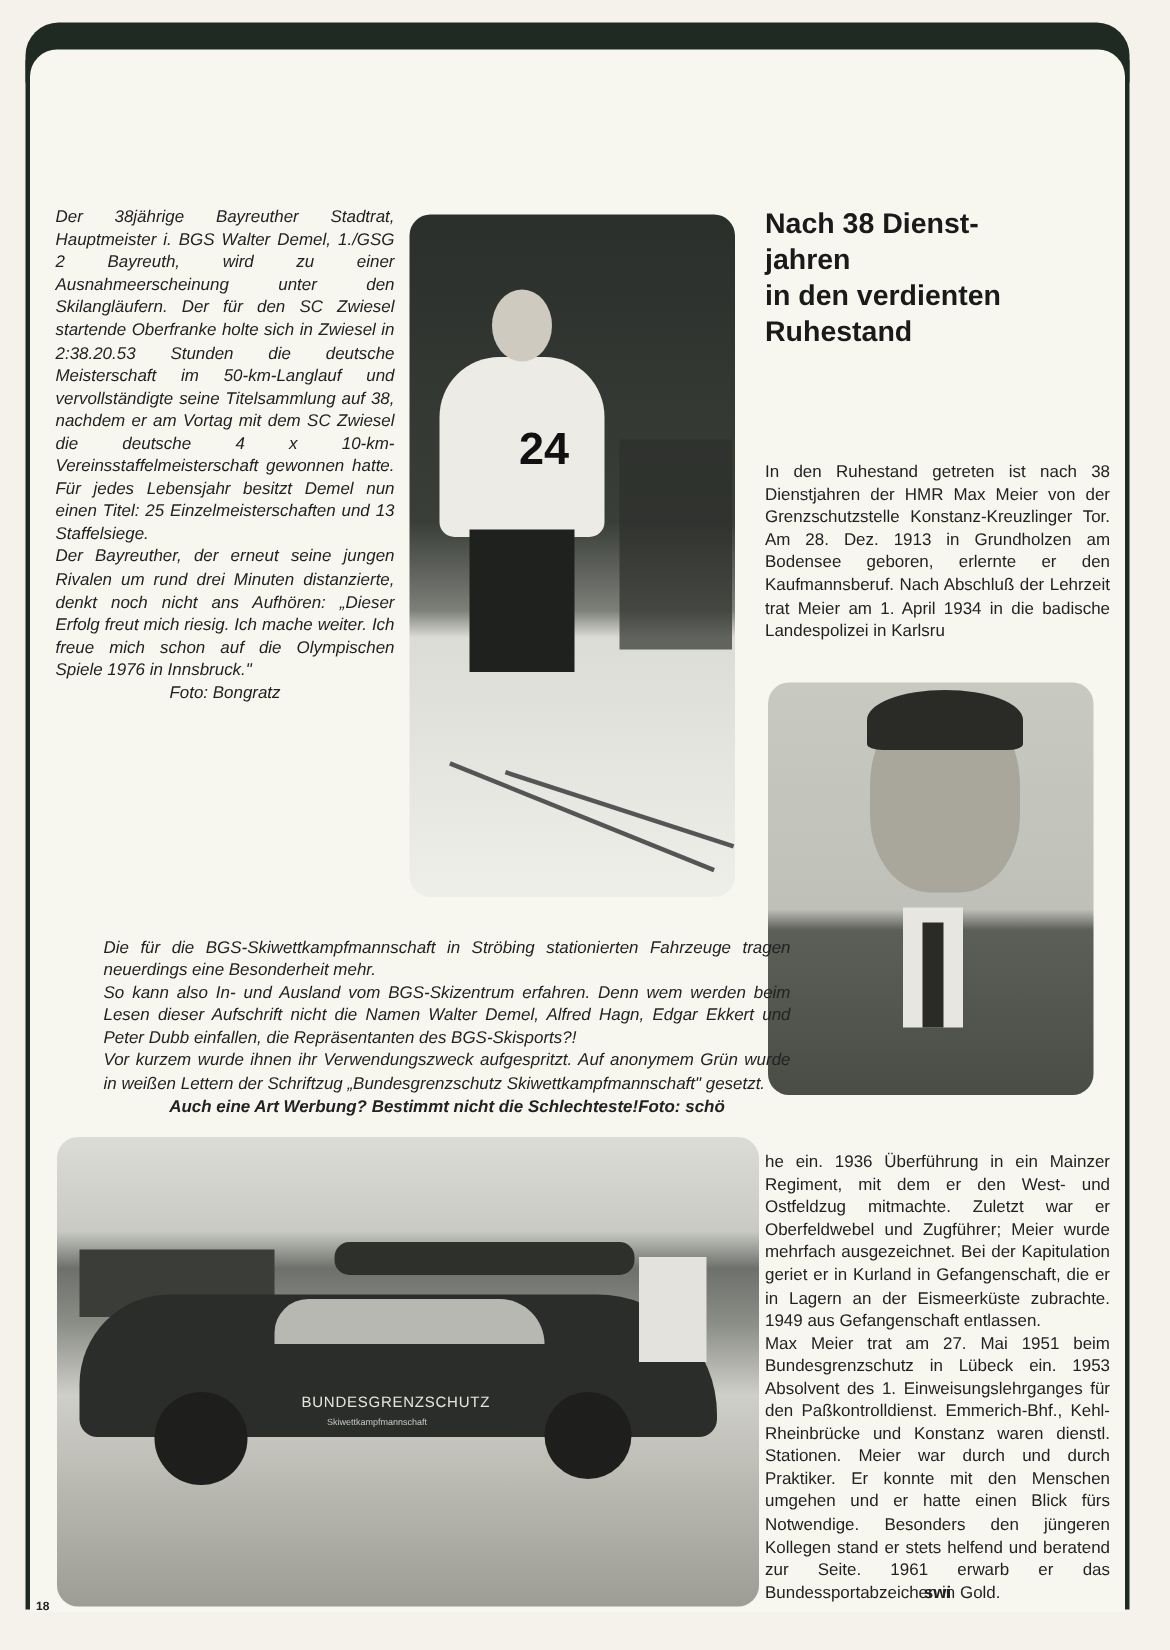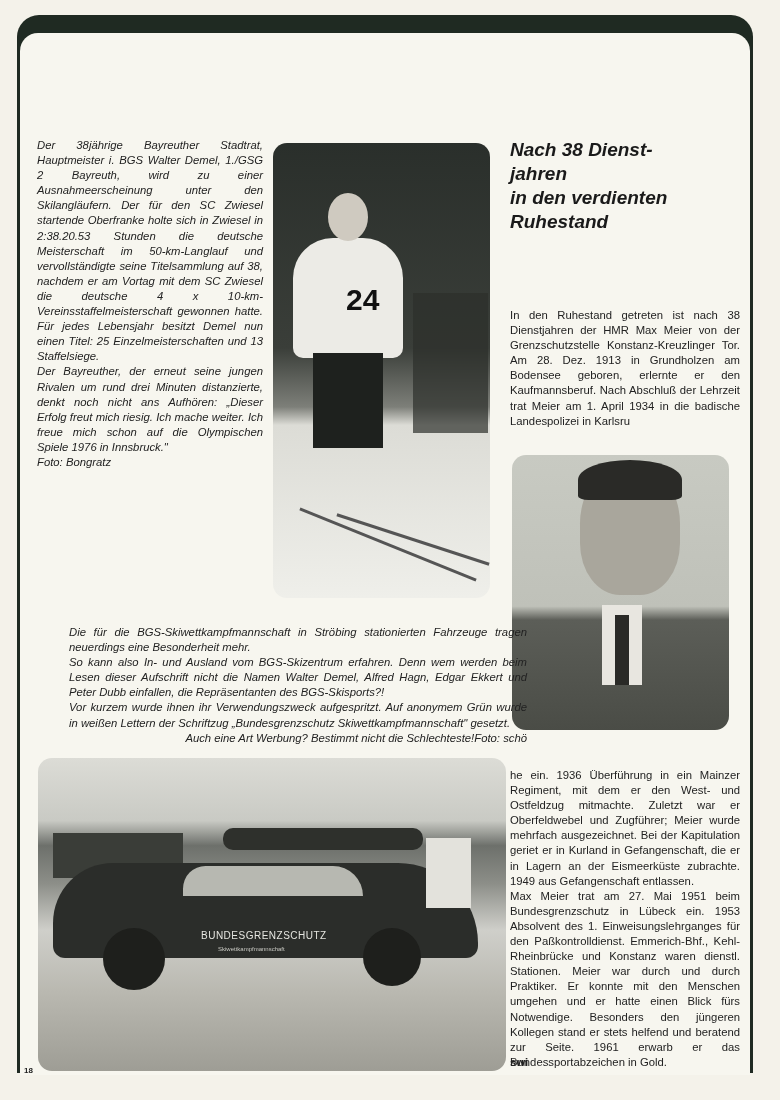--- a/index.html
+++ b/index.html
@@ -15,41 +15,41 @@
     position:absolute; left:20px; top:33px; width:730px; height:40px;
     background:#f7f6ef; border-radius:18px 18px 0 0;
   }
   .frame-left { position:absolute; left:17px; top:40px; width:3px; height:1033px; background:#1f2a22; }
   .frame-right { position:absolute; left:750px; top:40px; width:3px; height:1033px; background:#1f2a22; }
   .page-inner { position:absolute; left:20px; top:55px; width:730px; height:1020px; background:#f7f6ef; }
 
   .text { position:absolute; font-size:11.3px; line-height:15.1px; text-align:justify; }
   .italic { font-style:italic; }
   .para { margin:0; }
-  .credit { text-align:left; }
+  .credit { text-align:center; }
 
   .photo { position:absolute; border-radius:14px; overflow:hidden; }
   .ph-skier {
     left:273px; top:143px; width:217px; height:455px;
     background:linear-gradient(#2a2f2b 0%, #3a3e39 45%, #7d7f79 58%, #dcdcd6 62%, #efefea 100%);
   }
   .ph-portrait {
     left:512px; top:455px; width:217px; height:275px;
     background:linear-gradient(#c8cac2 0%, #bfc1b9 55%, #5c5e58 60%, #4a4c46 100%);
   }
   .ph-car {
     left:38px; top:758px; width:456px; height:313px;
     background:linear-gradient(#dcdcd6 0%, #c9cac4 20%, #6d706b 28%, #8c8e88 40%, #cfcfca 55%, #b9b8b0 75%, #9e9d95 100%);
     padding-left:12px;
   }
   .ph-shape { position:absolute; }
 
   .headline {
     position:absolute; left:510px; top:138px; width:230px;
-    font-size:19px; line-height:24px; font-weight:bold; font-style:italic; color:#1a1a1a;
+    font-size:19px; line-height:24px; font-weight:bold; color:#1a1a1a;
   }
   .page-num { position:absolute; left:24px; top:1066px; font-size:8px; font-weight:bold; }
 </style>
 </head>
 <body>
 
 <div class="frame-top"></div>
 <div class="frame-left"></div>
 <div class="frame-right"></div>
 <div class="page-inner"></div>
@@ -82,21 +82,21 @@
   <div class="ph-shape" style="left:68px;top:10px;width:100px;height:130px;background:#a9a69c;border-radius:45% 45% 40% 40%;"></div>
   <div class="ph-shape" style="left:66px;top:5px;width:104px;height:40px;background:#2a2a27;border-radius:50% 50% 10% 10%;"></div>
   <div class="ph-shape" style="left:90px;top:150px;width:40px;height:80px;background:#e8e6e0;"></div>
   <div class="ph-shape" style="left:103px;top:160px;width:14px;height:70px;background:#2a2a27;"></div>
 </div>
 
 <div class="text italic" style="left:37px; top:625px; width:458px;margin-left:32px;">
   <p class="para">Die für die BGS-Skiwettkampfmannschaft in Ströbing stationierten Fahrzeuge tragen neuerdings eine Besonderheit mehr.</p>
   <p class="para">So kann also In- und Ausland vom BGS-Skizentrum erfahren. Denn wem werden beim Lesen dieser Aufschrift nicht die Namen Walter Demel, Alfred Hagn, Edgar Ekkert und Peter Dubb einfallen, die Repräsentanten des BGS-Skisports?!</p>
   <p class="para">Vor kurzem wurde ihnen ihr Verwendungszweck aufgespritzt. Auf anonymem Grün wurde in weißen Lettern der Schriftzug „Bundesgrenzschutz Skiwettkampfmannschaft" gesetzt.</p>
-  <p class="para" style="display:flex;justify-content:flex-end;">
+  <p class="para" style="display:flex;justify-content:center;font-weight:bold;">
     <span>Auch eine Art Werbung? Bestimmt nicht die Schlechteste!</span>
     <span>Foto: schö</span>
   </p>
 </div>
 
 <div class="photo ph-car">
   <div class="ph-shape" style="left:15px;top:75px;width:130px;height:45px;background:#3a3d38;"></div>
   <div class="ph-shape" style="left:185px;top:70px;width:200px;height:22px;background:#2e302c;border-radius:10px;"></div>
   <div class="ph-shape" style="left:15px;top:105px;width:425px;height:95px;background:#2b2d2a;border-radius:60px 80px 12px 12px;"></div>
   <div class="ph-shape" style="left:145px;top:108px;width:180px;height:30px;background:#b7b8b1;border-radius:30px 40px 0 0;"></div>

